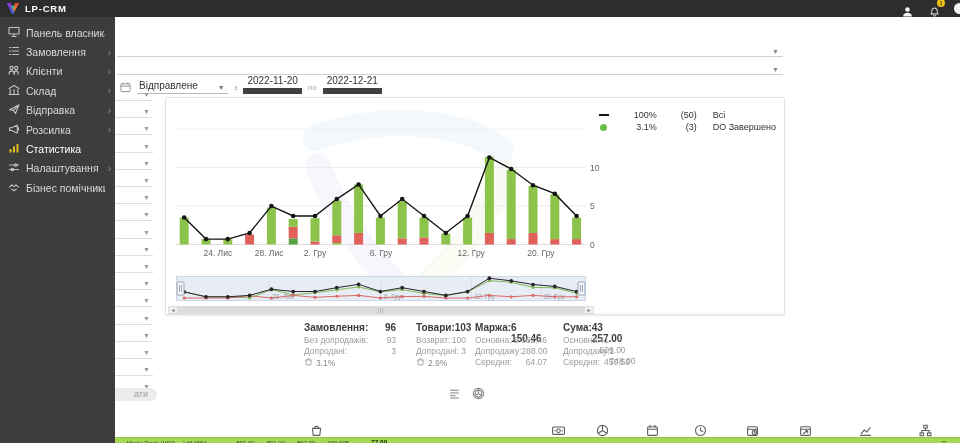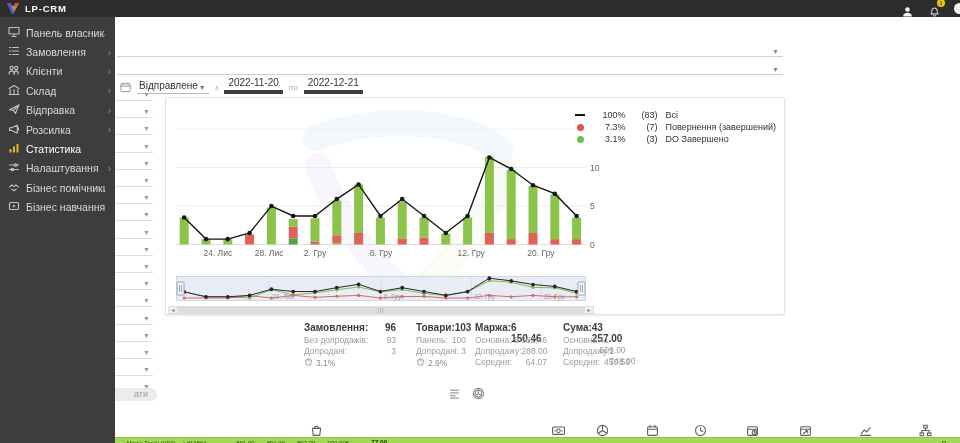--- a/index.html
+++ b/index.html
@@ -27,36 +27,36 @@
   .side-item.active { color:#ffffff;text-align:center; }
 
   
   .content { position:absolute; left:115px; top:17px; right:0; bottom:0; background:#fff; }
 
   .row-select { position:absolute; left:2px; width:666px; height:14px; border-bottom:1px solid #cfcfcf; cursor:pointer; }
   .row-select .caret { position:absolute; right:4px; bottom:1px; font-size:7px; color:#8a8a8a; }
 
   .filter-bar { position:absolute; left:5px; top:61px; height:16px; display:flex; align-items:flex-end; gap:6px;
     font-size:10px; color:#333; }
-  .f-group { display:flex; align-items:flex-end; gap:1px; border-bottom:1px solid #b9b9b9; padding:0 3px 2px 2px; cursor:pointer;text-align:center; }
-  .f-date { border-bottom:4px solid #404040; padding:0 4px 2px; cursor:text; }
+  .f-group { display:flex; align-items:flex-end; gap:20px; border-bottom:1px solid #b9b9b9; padding:0 3px 2px 2px; cursor:pointer;text-align:center; }
+  .f-date { border-bottom:6px solid #404040; padding:0 4px 2px; cursor:text; }
   .f-small { font-size:8px; color:#aaa; padding-bottom:2px; }
   .f-caret { font-size:7px; color:#777; }
 
   .mini-select { position:absolute; left:0; width:38px; height:16px; border-bottom:1px solid #ddd; cursor:pointer; }
   .mini-select .caret { position:absolute; right:3px; bottom:2px; font-size:7px; color:#9a9a9a; }
 
   .pill-btn { position:absolute; left:-8px; top:371px; width:50px; height:13px; background:#ececec;
     border-radius:8px; color:#9a9a9a; font-size:9px; line-height:13px; text-align:right; padding-right:9px; cursor:pointer; }
 
   
   .card { position:absolute; left:50px; top:80px; width:620px; height:218px; background:#fff;
     border:1px solid #e3e3e3; border-radius:2px; box-shadow:0 1px 2px rgba(0,0,0,.08); }
   .legend { position:absolute; right:8px; top:11px; font-size:9px; color:#333; }
-  .lg-row { display:flex; align-items:center; height:12px; gap:8px; cursor:pointer; }
+  .lg-row { display:flex; align-items:center; height:12px; gap:16px; cursor:pointer; }
   .lg-mark { width:10px; display:flex; justify-content:center; }
   .lg-dot { width:7px; height:7px; border-radius:50%; }
   .lg-line { width:10px; height:2px; }
   .lg-pct { width:32px; text-align:right; }
   .lg-cnt { width:24px; text-align:right; }
   #chartSvg { position:absolute; left:0; top:0; }
   #navSvg { position:absolute; left:10px; top:176px; }
   .scrollbar { position:absolute; left:2px; top:208px; width:426px; height:8px; background:#f0f0f0;
     border:1px solid #ddd; display:flex; align-items:center; }
   .sb-arrow { width:8px; font-size:6px; color:#777; text-align:center; line-height:6px; cursor:pointer; }
@@ -198,27 +198,20 @@
           </svg></span>
         <span class="lbl">Налаштування</span>
         <span class="chev">›</span>
       </div>
       <div class="side-item">
         <span><svg width="12" height="12" viewBox="0 0 12 12">
             <path d="M1.5,6.2 L4,3.8 L6,5.6 L8,3.8 L10.5,6.2" stroke="#c2c2c2" stroke-width="1.1" fill="none" stroke-linecap="round" stroke-linejoin="round"></path>
             <path d="M3.8,8.2 l2.2,1.6 2.2,-1.6" stroke="#c2c2c2" stroke-width="1.1" fill="none" stroke-linecap="round" stroke-linejoin="round"></path>
           </svg></span>
         <span class="lbl">Бізнес помічники</span>
-      </div>
-      <div class="side-item">
-        <span><svg width="12" height="12" viewBox="0 0 12 12">
-            <rect x="1.5" y="2.5" width="9" height="7" rx="1" stroke="#c2c2c2" stroke-width="1.1" fill="none" stroke-linecap="round" stroke-linejoin="round"></rect>
-            <path d="M5,4.6 l2.7,1.4 -2.7,1.4 Z" fill="#c2c2c2"></path>
-          </svg></span>
-        <span class="lbl">Бізнес навчання</span>
       </div>
     </div>
 
   <div class="content">
 
     <div class="row-select" style="top:26px;">
         <span class="caret">▼</span>
       </div>
     <div class="row-select" style="top:44px;">
         <span class="caret">▼</span>
@@ -373,30 +366,22 @@
           <text x="215" y="158" font-size="8.5" fill="#666" text-anchor="middle" font-family="Liberation Sans, sans-serif">6. Гру</text>
           <text x="305.2" y="158" font-size="8.5" fill="#666" text-anchor="middle" font-family="Liberation Sans, sans-serif">12. Гру</text>
           <text x="374.9" y="158" font-size="8.5" fill="#666" text-anchor="middle" font-family="Liberation Sans, sans-serif">20. Гру</text>
         </svg>
       <div class="legend" id="legend">
           <div class="lg-row">
             <span class="lg-mark">
               <span class="lg-line" style="background:#151515"></span>
             </span>
             <span class="lg-pct">100%</span>
-            <span class="lg-cnt">(83)</span>
+            <span class="lg-cnt">(50)</span>
             <span>Всі</span>
-          </div>
-          <div class="lg-row">
-            <span class="lg-mark">
-              <span class="lg-dot" style="background:#e0524e"></span>
-            </span>
-            <span class="lg-pct">7.3%</span>
-            <span class="lg-cnt">(7)</span>
-            <span>Повернення (завершений)</span>
           </div>
           <div class="lg-row">
             <span class="lg-mark">
               <span class="lg-dot" style="background:#6abf4b"></span>
             </span>
             <span class="lg-pct">3.1%</span>
             <span class="lg-cnt">(3)</span>
             <span>DO Завершено</span>
           </div>
         </div>
@@ -513,21 +498,21 @@
               </svg></span>
             <span>3.1%</span>
           </div>
         </div>
         <div class="stat-col" style="left: 301px; width: 50px;">
           <div class="st-head">
             <span>Товари:</span>
             <span>103</span>
           </div>
           <div class="st-row">
-            <span>Панель:</span>
+            <span>Возврат:</span>
             <span>100</span>
           </div>
           <div class="st-row">
             <span>Допродані:</span>
             <span>3</span>
           </div>
           <div class="st-foot">
             <span><svg width="9" height="9" viewBox="0 0 12 12">
                 <g stroke="#9a9a9a" stroke-width="1.2" fill="none">
                   <path d="M2.2,4 h7.6 l-0.8,6.5 h-6 Z"></path>

